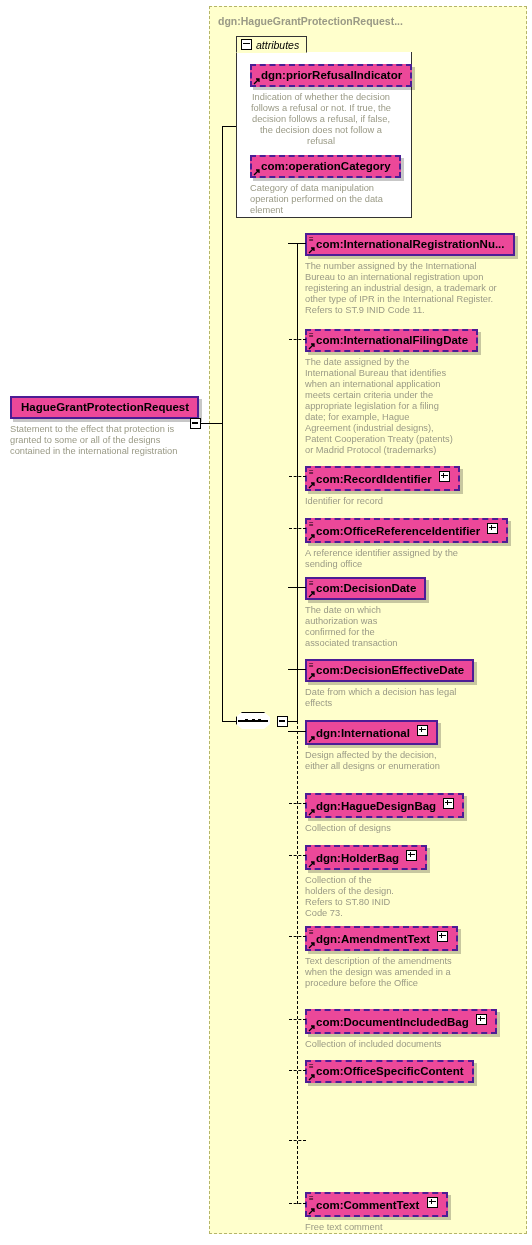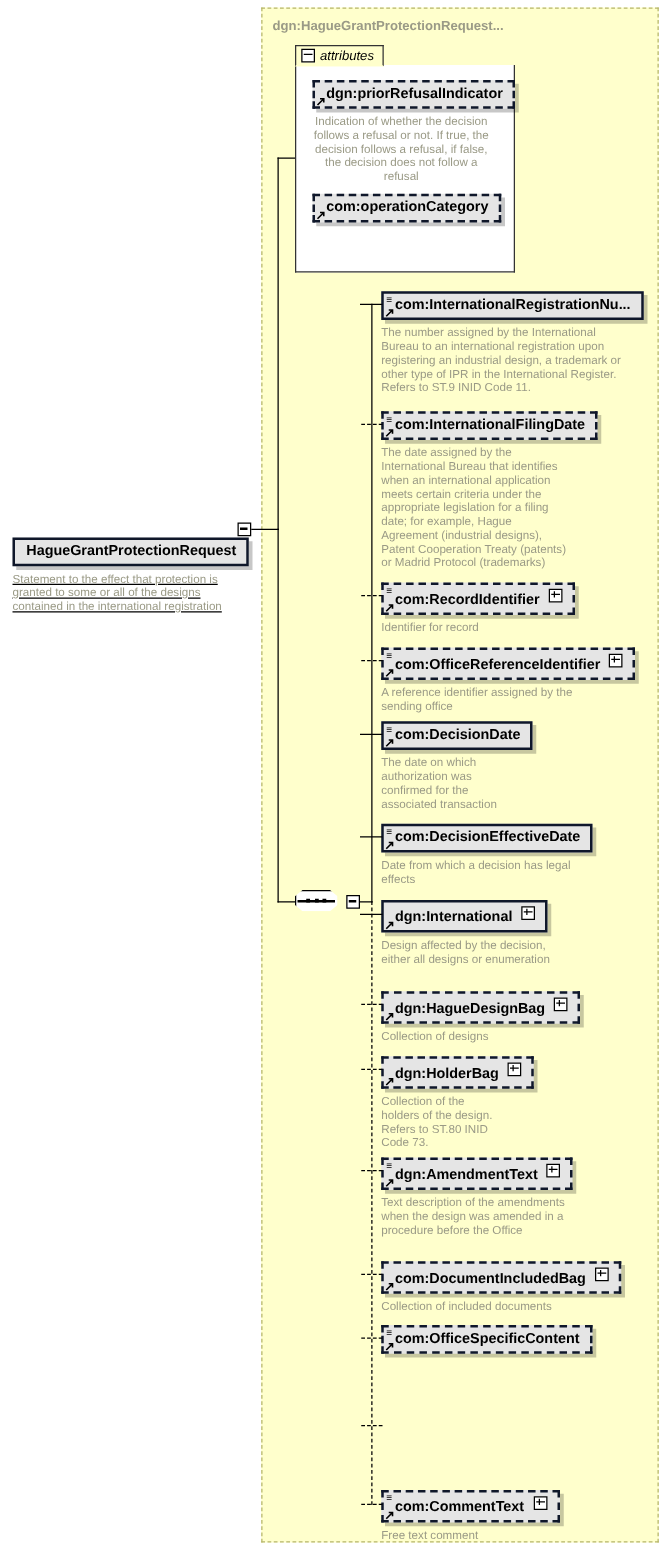--- a/index.html
+++ b/index.html
@@ -12,29 +12,28 @@
     height: 1245px;
     position: relative;
     font-family: "Liberation Sans", sans-serif;
     overflow: hidden;
   }
 
   
   #root-node {
     position: absolute;
     left: 10px;
-    top: 430px;
+    top: 396px;
     width: 190px;
-    text-decoration: underline;
   }
   .node-box {
     position: relative;
     display: inline-block;
-    background: #e5e5e5;
-    border: 2px solid #0f172a;
+    background: #ec4899;
+    border: 2px solid #4c1d95;
     padding: 3px 8px 3px 9px;
     font-size: 11.5px;
     font-weight: bold;
     color: #000000;
     white-space: nowrap;
     box-shadow: 3px 3px 0 0 rgba(0,0,0,0.22);
     line-height: 13px;
   }
   .node-box.optional {
     border-style: dashed;
@@ -269,20 +268,21 @@
   <div class="node-desc" style="width:142px;text-align:center;">Indication of whether the decision follows a refusal or not. If true, the decision follows a refusal, if false, the decision does not follow a refusal</div>
 </div>
 
 <div class="attr-item" style="left:250px;top:155px;width:150px;z-index:4;">
   <div class="node-box optional">
     <svg class="glyph-arrow" viewBox="0 0 8 8">
       <path d="M1 7 L6 2 M3 2 L6 2 L6 5" stroke="#000" stroke-width="1.3" fill="none"></path>
     </svg>
     <span>com:operationCategory</span>
   </div>
+  <div class="node-desc" style="width:142px;">Category of data manipulation operation performed on the data element</div>
 </div>
 
 <div class="line h" style="left:201px;top:423px;width:22px;"></div>
 <div class="line v" style="left:222px;top:126px;height:298px;"></div>
 <div class="line h" style="left:222px;top:126px;width:28px;"></div>
 <div class="line v" style="left:222px;top:423px;height:299px;"></div>
 <div class="line h" style="left:222px;top:721px;width:16px;"></div>
 
 <div id="sequence-node">
   <div class="oct"></div>

